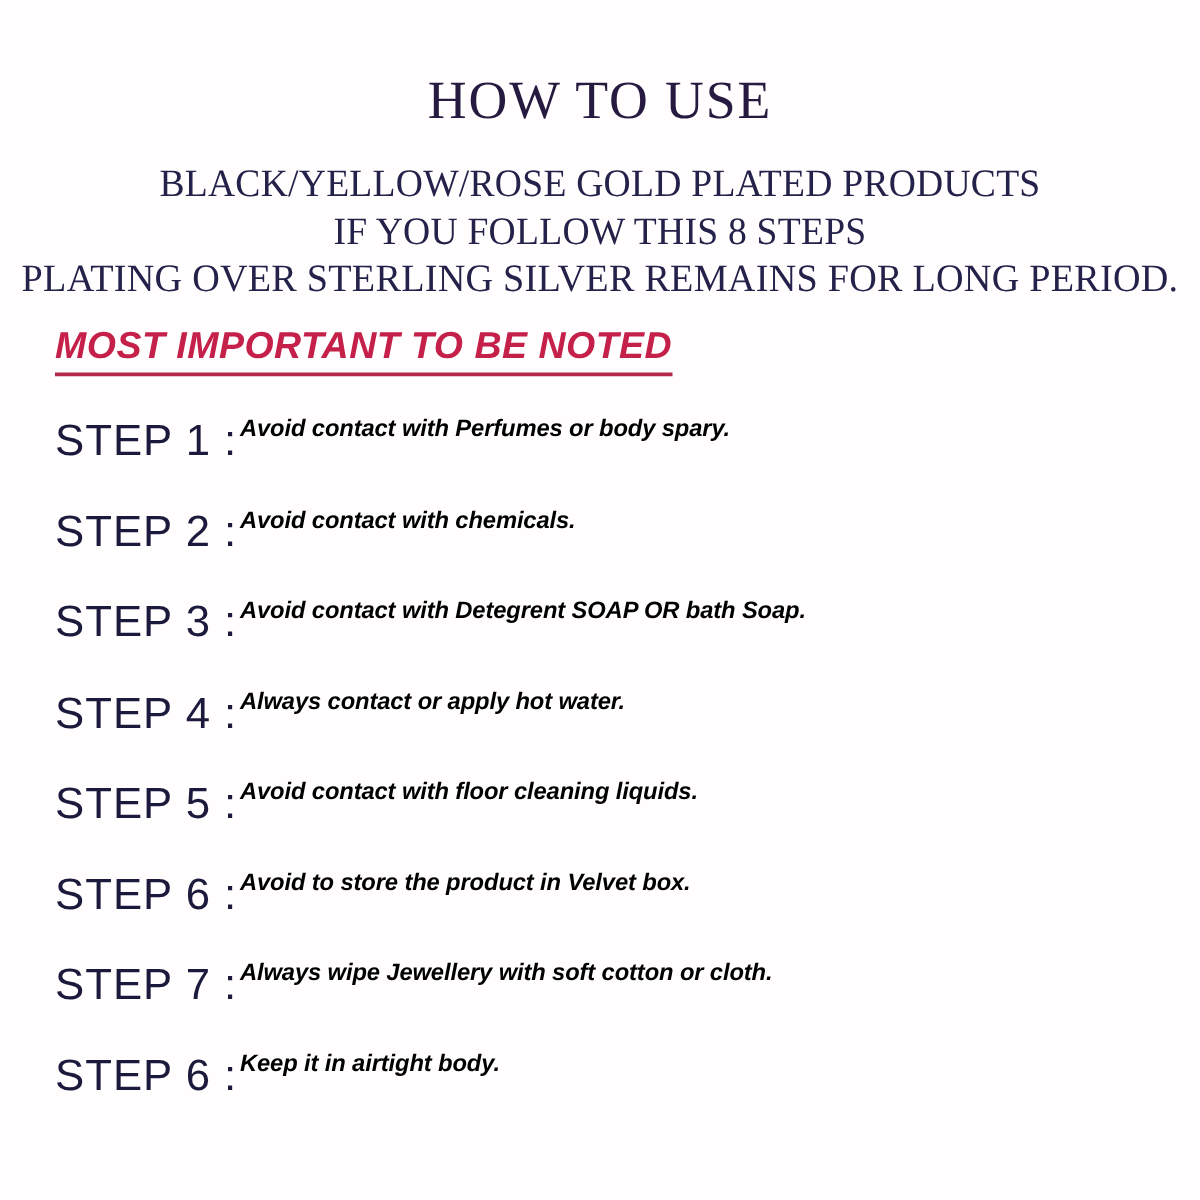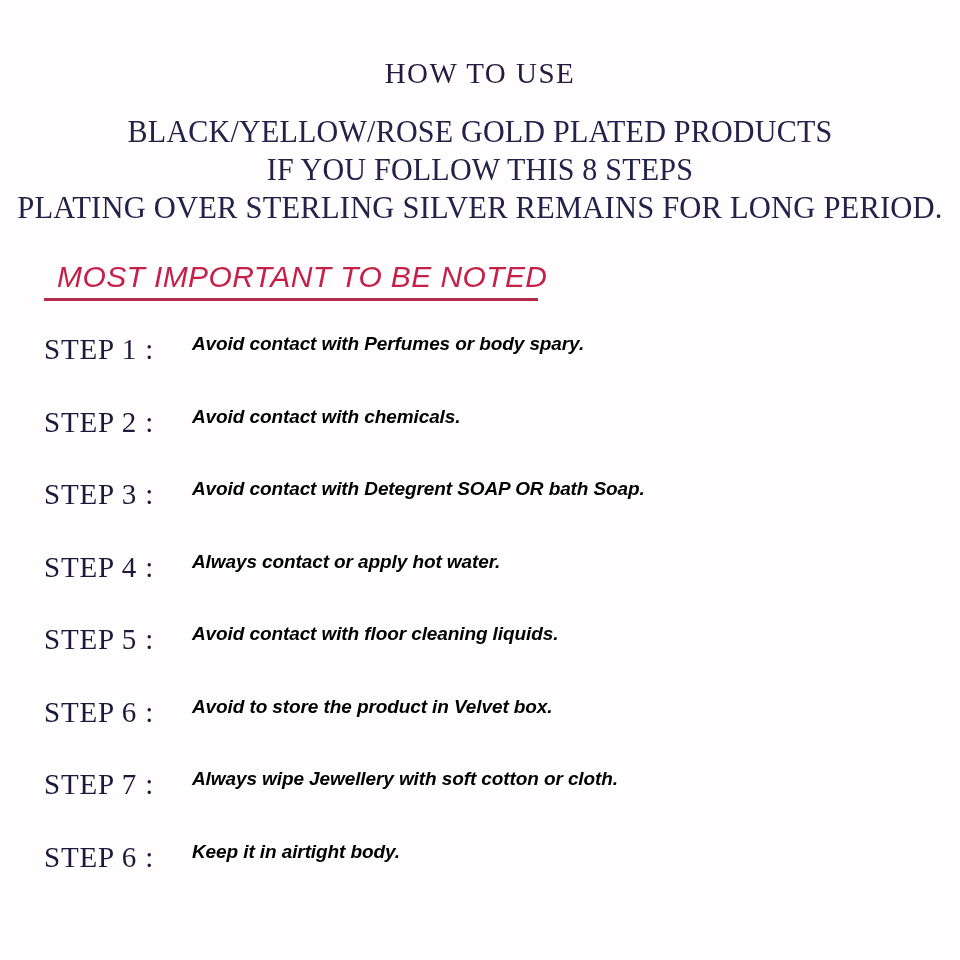--- a/index.html
+++ b/index.html
@@ -25,21 +25,21 @@
 
   
   .header {
     width: 100%;
     text-align: center;
     padding-top: 58px;
   }
 
   .main-title {
     font-family: "Liberation Serif", "DejaVu Serif", serif;
-    font-size: 29px;
+    font-size: 43px;
     line-height: 1.05;
     color: #261a40;
     letter-spacing: 1.5px;
     font-weight: 400;
     margin: 0;
     white-space: nowrap;
     text-align: center;
   }
 
   .subtitle-block {
@@ -73,27 +73,26 @@
   .notice {
     position: absolute;
     left: 44px;
     top: 262px;
   }
 
   .notice-text {
     display: inline-block;
     font-family: "Liberation Sans", sans-serif;
     font-style: italic;
-    font-weight: normal;
+    font-weight: bold;
     font-size: 30px;
     line-height: 1.0;
     color: #c4204a;
     letter-spacing: 0.4px;
     white-space: nowrap;
-    margin-left: 13px;
   }
 
   .notice-rule {
     margin-top: 6px;
     width: 494px;
     height: 3px;
     background: #b5294a;
   }
 
   
@@ -107,22 +106,22 @@
   .step-row {
     position: relative;
     height: 72.5px;
     white-space: nowrap;
   }
 
   .step-label {
     position: absolute;
     left: 44px;
     top: 0;
-    font-family: Liberation Serif, serif;
-    font-size: 29px;
+    font-family: Liberation Sans, sans-serif;
+    font-size: 35px;
     font-weight: 400;
     color: #1c1a3c;
     letter-spacing: 0.8px;
     white-space: nowrap;
   }
 
   .step-text {
     position: absolute;
     left: 192px;
     top: 0;

